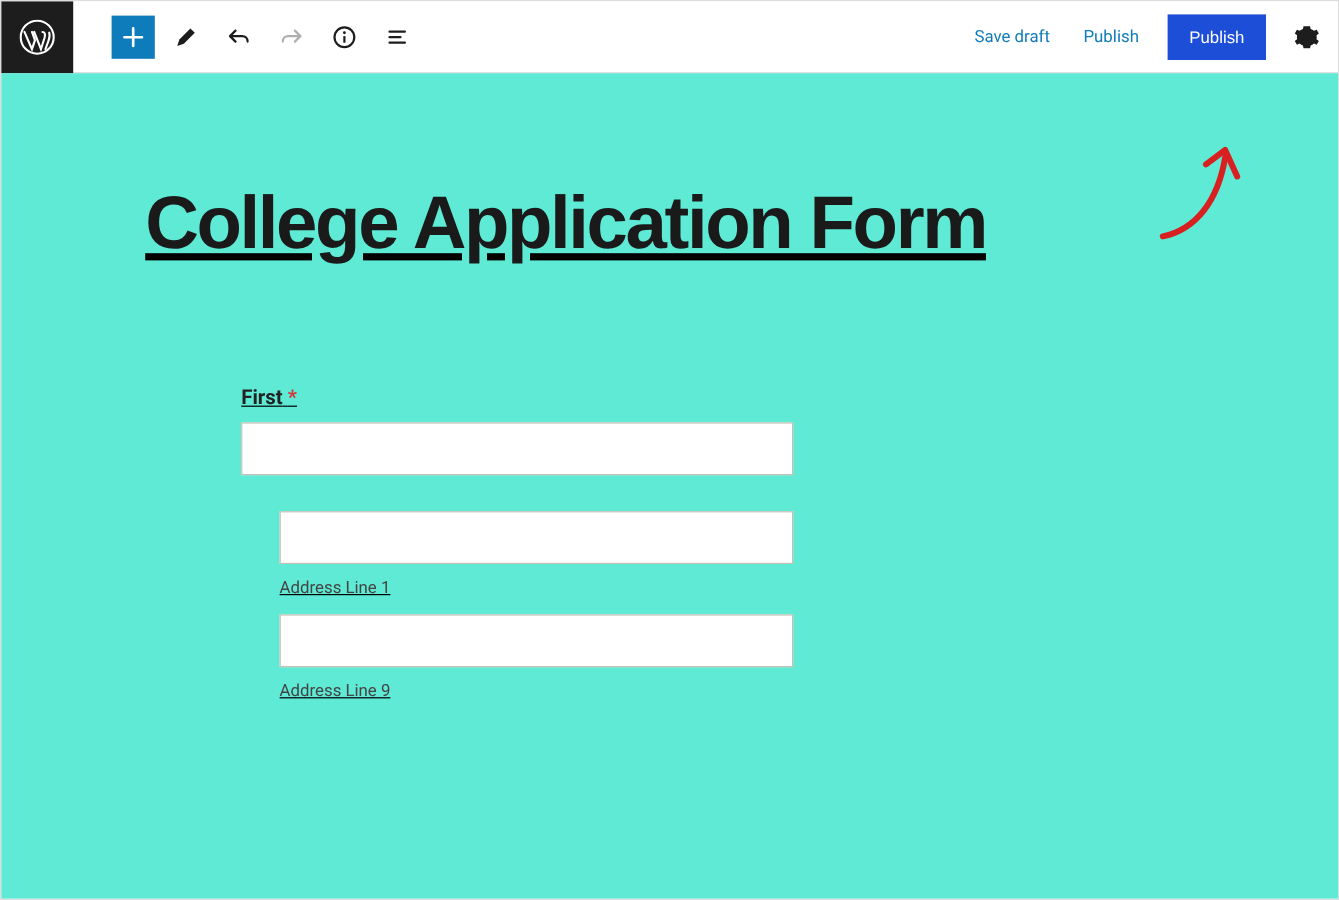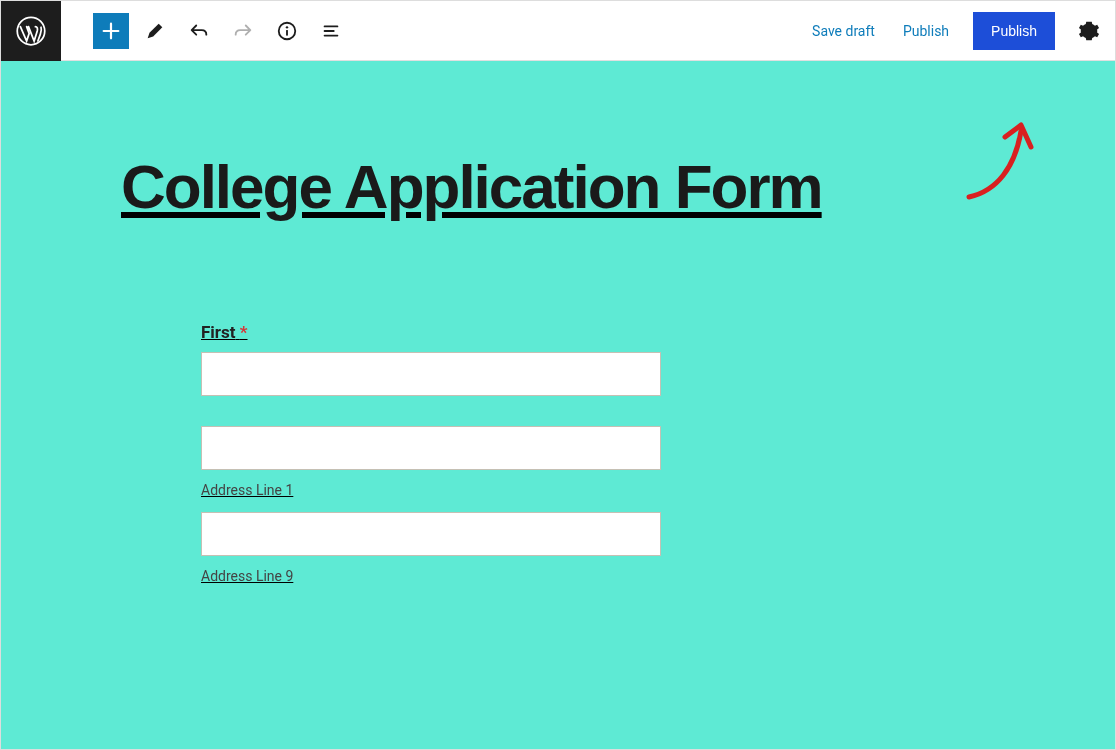--- a/index.html
+++ b/index.html
@@ -123,21 +123,21 @@
       top: 50%;
       transform: translateY(-50%);
       color: #bbb;
     }
     .sublabel {
       font-size: 14px;
       color: #444;
       margin-top: 6px;
     }
     .address-input { margin-bottom: 6px; }
-    .address-block { margin-bottom: 14px; }
+    .address-block { margin-bottom: 14px; margin-left: 32px; }
     .annotation-arrow {
       position: absolute;
       top: 58px;
       left: 956px;
       pointer-events: none;
     }
   </style>
 </head>
 <body>
 

